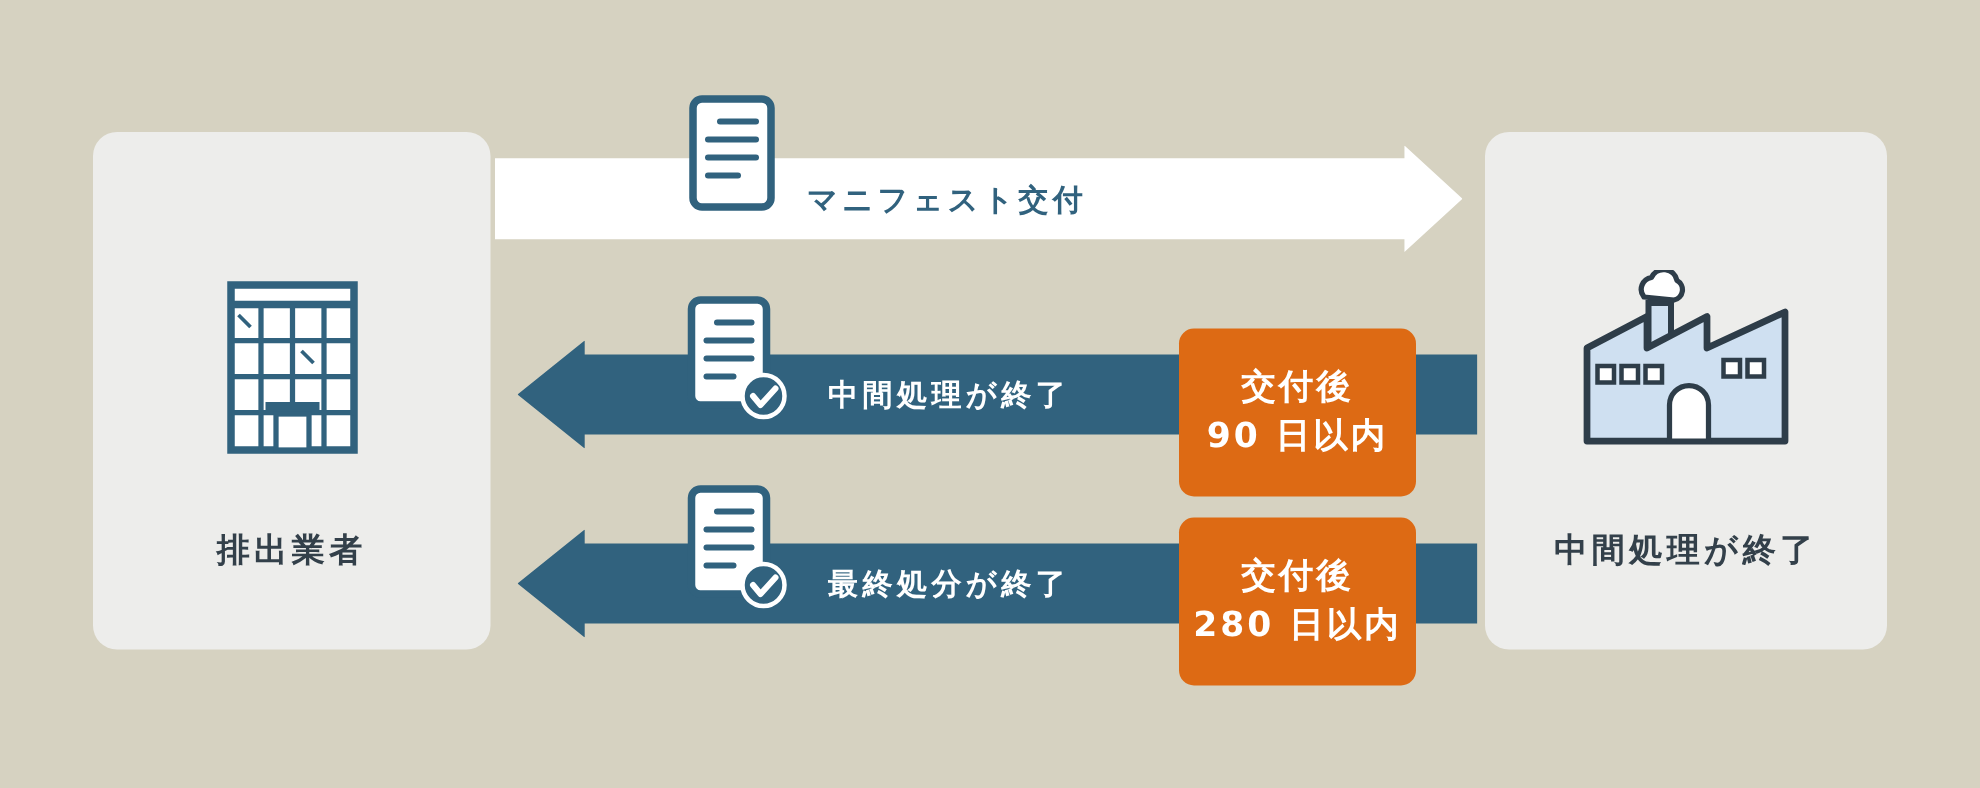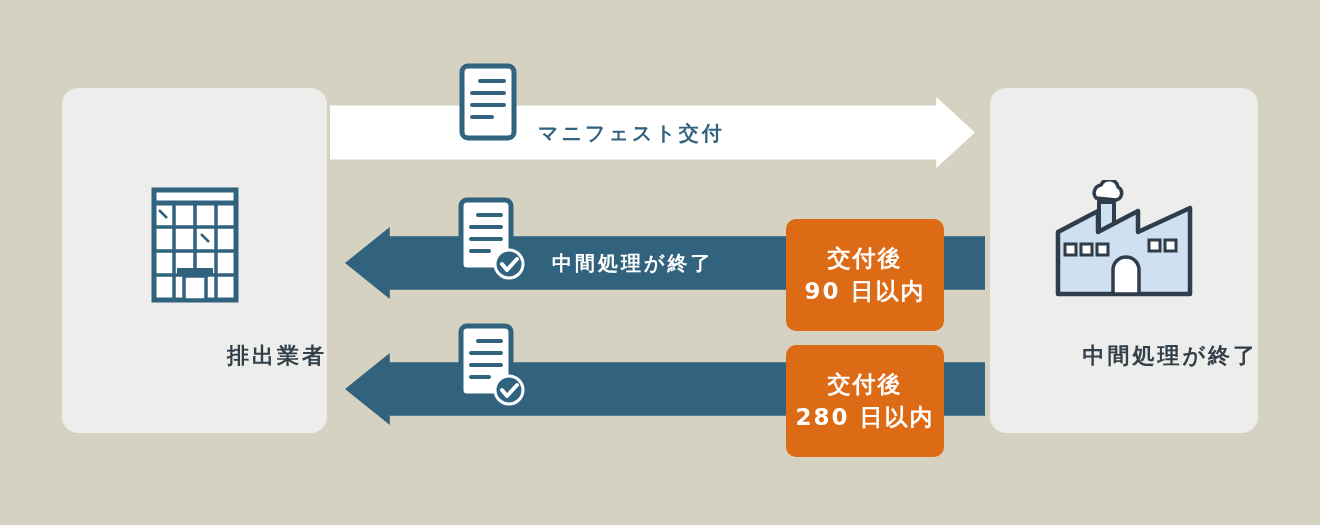--- a/index.html
+++ b/index.html
@@ -11,22 +11,22 @@
   }
   .card {
     position:absolute; background:#ededeb; border-radius:16px;
   }
   .card-left  { left:62px;  top:88px; width:265px; height:345px; }
   .card-right { left:990px; top:88px; width:268px; height:345px; }
   .entity-icon {
     position:absolute; left:50%; transform:translateX(-50%);
   }
   .entity-label {
-    position:absolute; left:0; width:100%; top:253px;
-    text-align:right; font-size:22px; font-weight:bold;
+    position:absolute; left:0; width:100%; top:264px;
+    text-align:center; font-size:22px; font-weight:bold;
     color:#33404a; letter-spacing:3px; white-space:nowrap;font-family:Liberation Serif, serif;
   }
   .arrow { position:absolute; }
   .arrow-right {
     left:330px; top:97px; width:645px; height:71px; background:#ffffff;
     clip-path:polygon(0 12%, 94% 12%, 94% 0, 100% 50%, 94% 100%, 94% 88%, 0 88%);
   }
   .arrow-left {
     width:640px; height:72px; background:#31627e;
     clip-path:polygon(100% 13%, 7% 13%, 7% 0, 0 50%, 7% 100%, 7% 87%, 100% 87%);
@@ -131,18 +131,19 @@
     <svg viewBox="0 0 70 88" width="72" height="88">
       <rect x="4" y="4" width="50" height="70" rx="6" fill="#ffffff" stroke="#31627e" stroke-width="5"></rect>
       <line x1="21" y1="19" x2="44" y2="19" stroke="#31627e" stroke-width="4" stroke-linecap="round"></line>
       <line x1="14" y1="31" x2="44" y2="31" stroke="#31627e" stroke-width="4" stroke-linecap="round"></line>
       <line x1="14" y1="43" x2="44" y2="43" stroke="#31627e" stroke-width="4" stroke-linecap="round"></line>
       <line x1="14" y1="55" x2="32" y2="55" stroke="#31627e" stroke-width="4" stroke-linecap="round"></line>
       <circle cx="52" cy="68" r="14" fill="#31627e" stroke="#ffffff" stroke-width="3"></circle>
       <path d="M45 68 l5 6 l10 -11" fill="none" stroke="#ffffff" stroke-width="4" stroke-linecap="round" stroke-linejoin="round"></path>
     </svg>
   </div>
+  <div class="flow-label flow-label-3">最終処分が終了</div>
   <div class="badge badge-2">
     <span>交付後</span>
     <span>280 日以内</span>
   </div>
 
 </div>
 
 </body></html>

